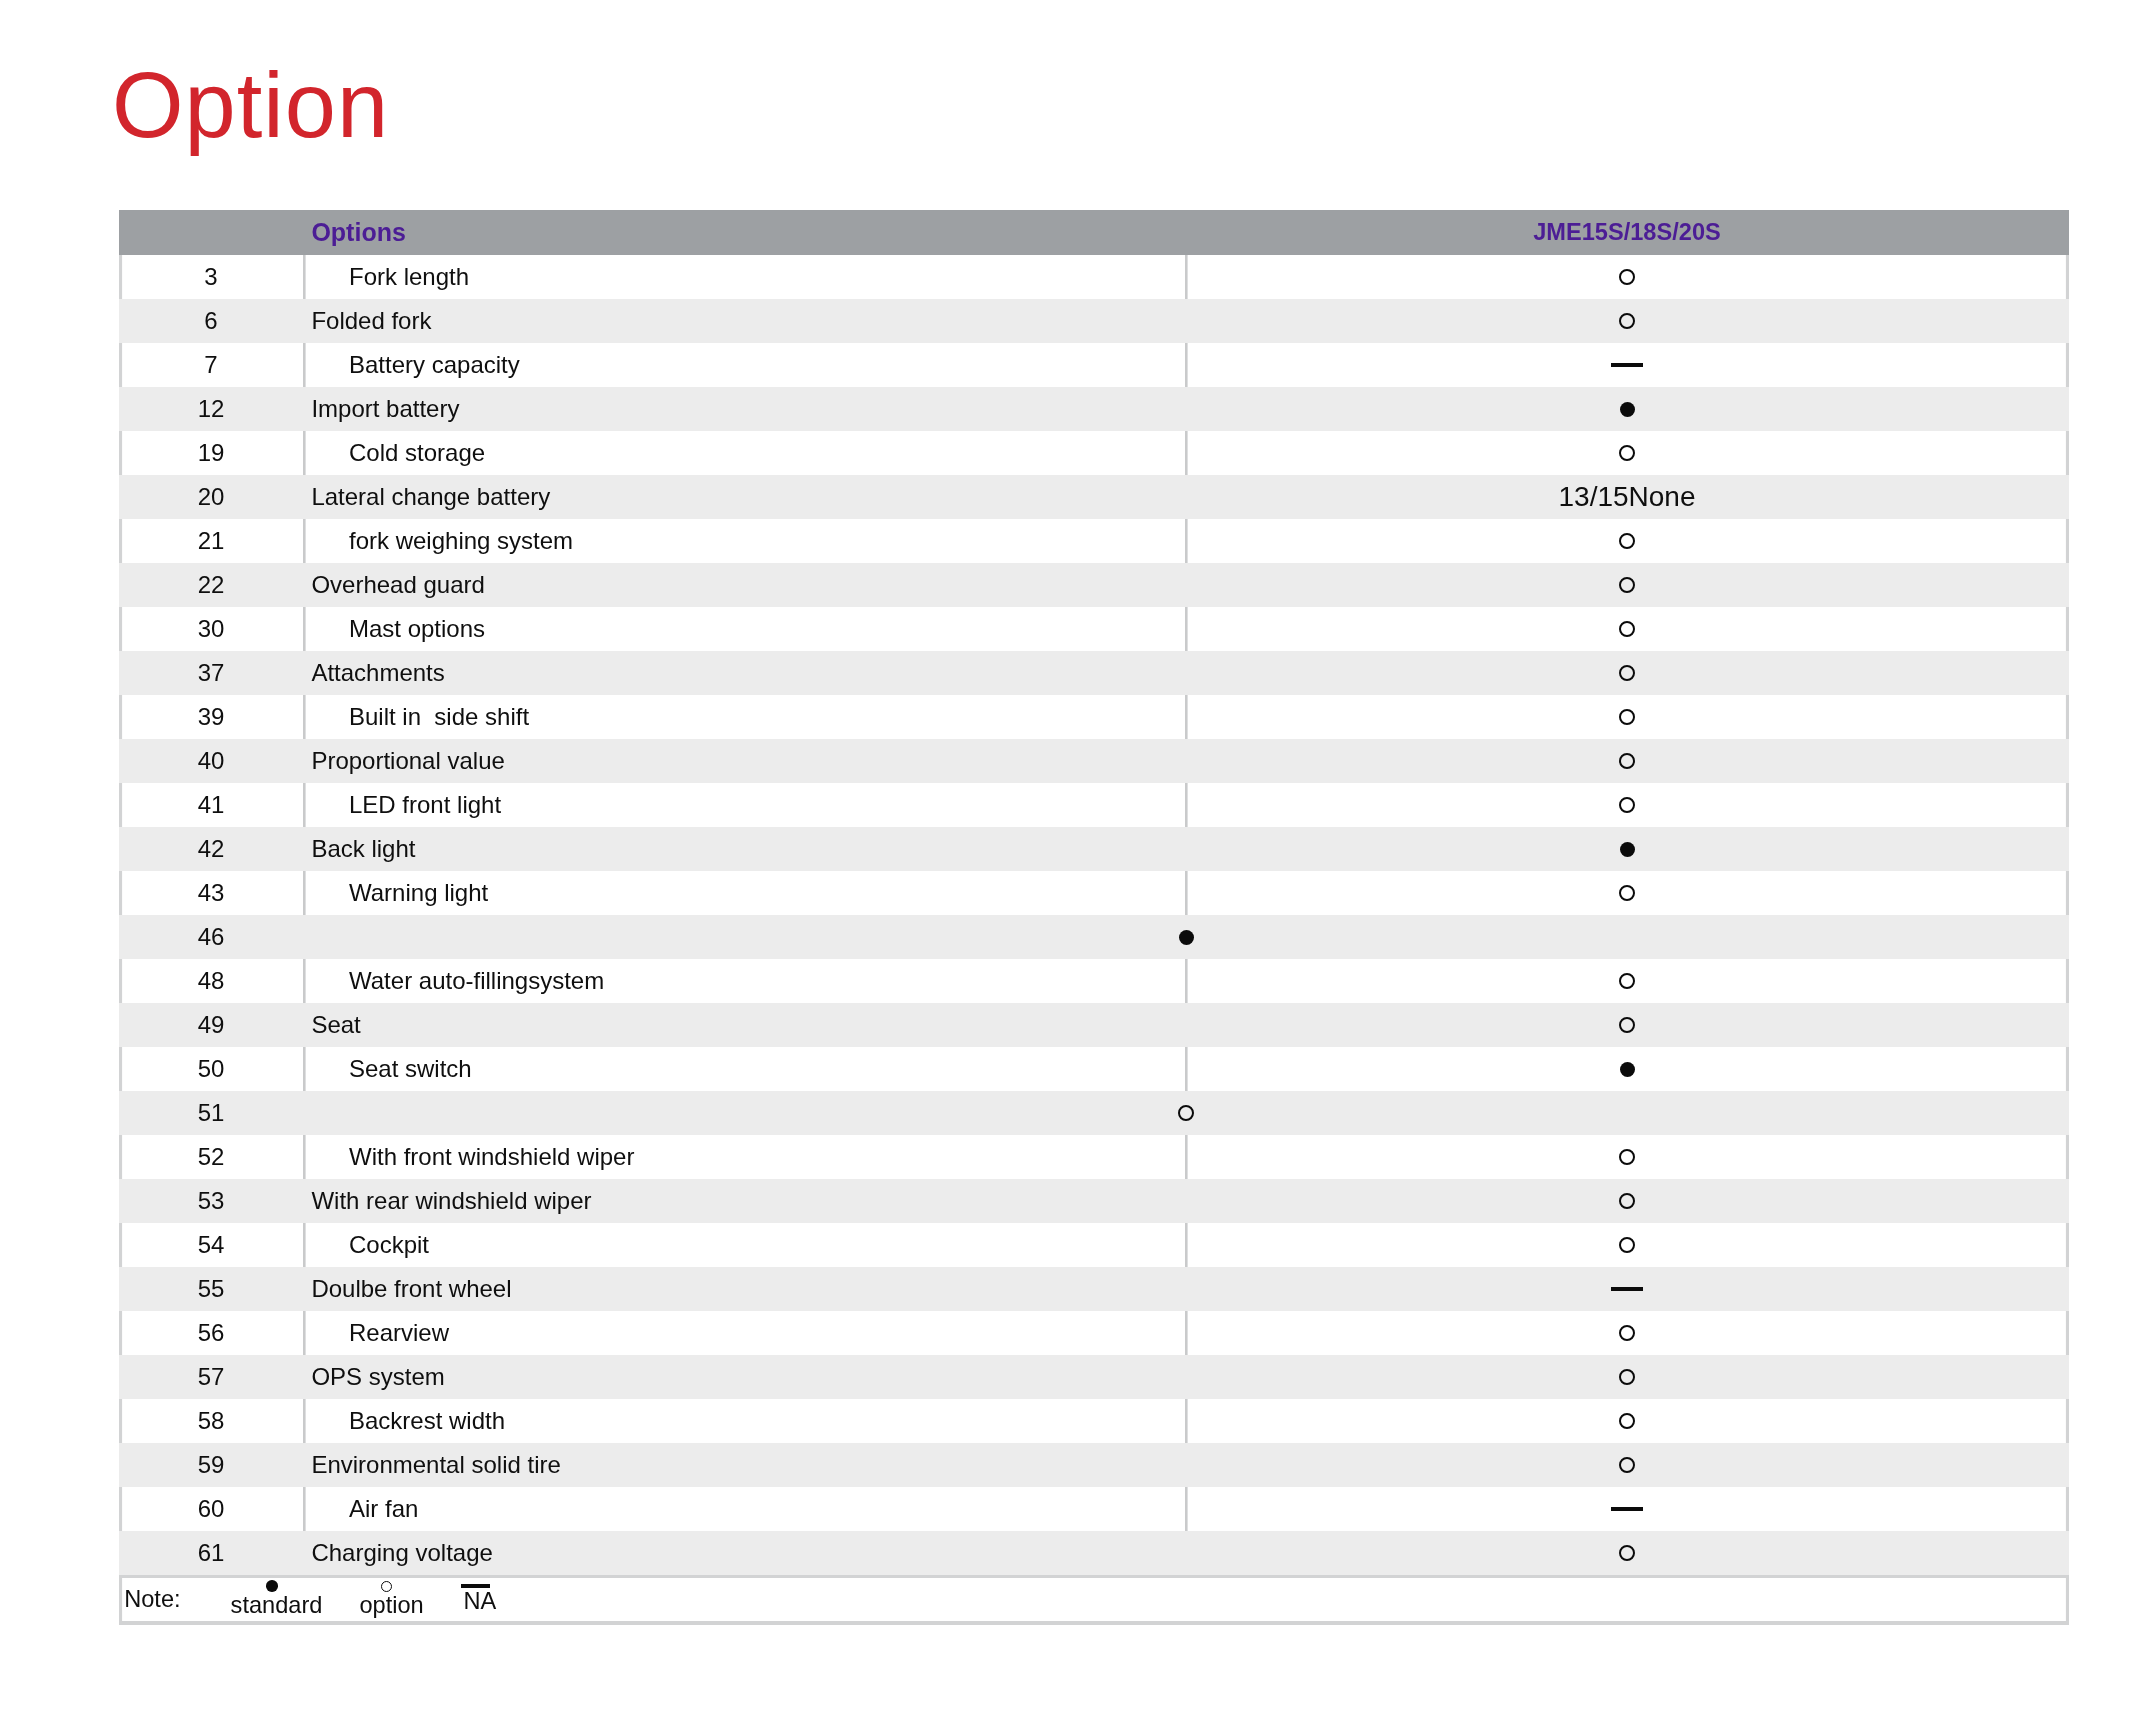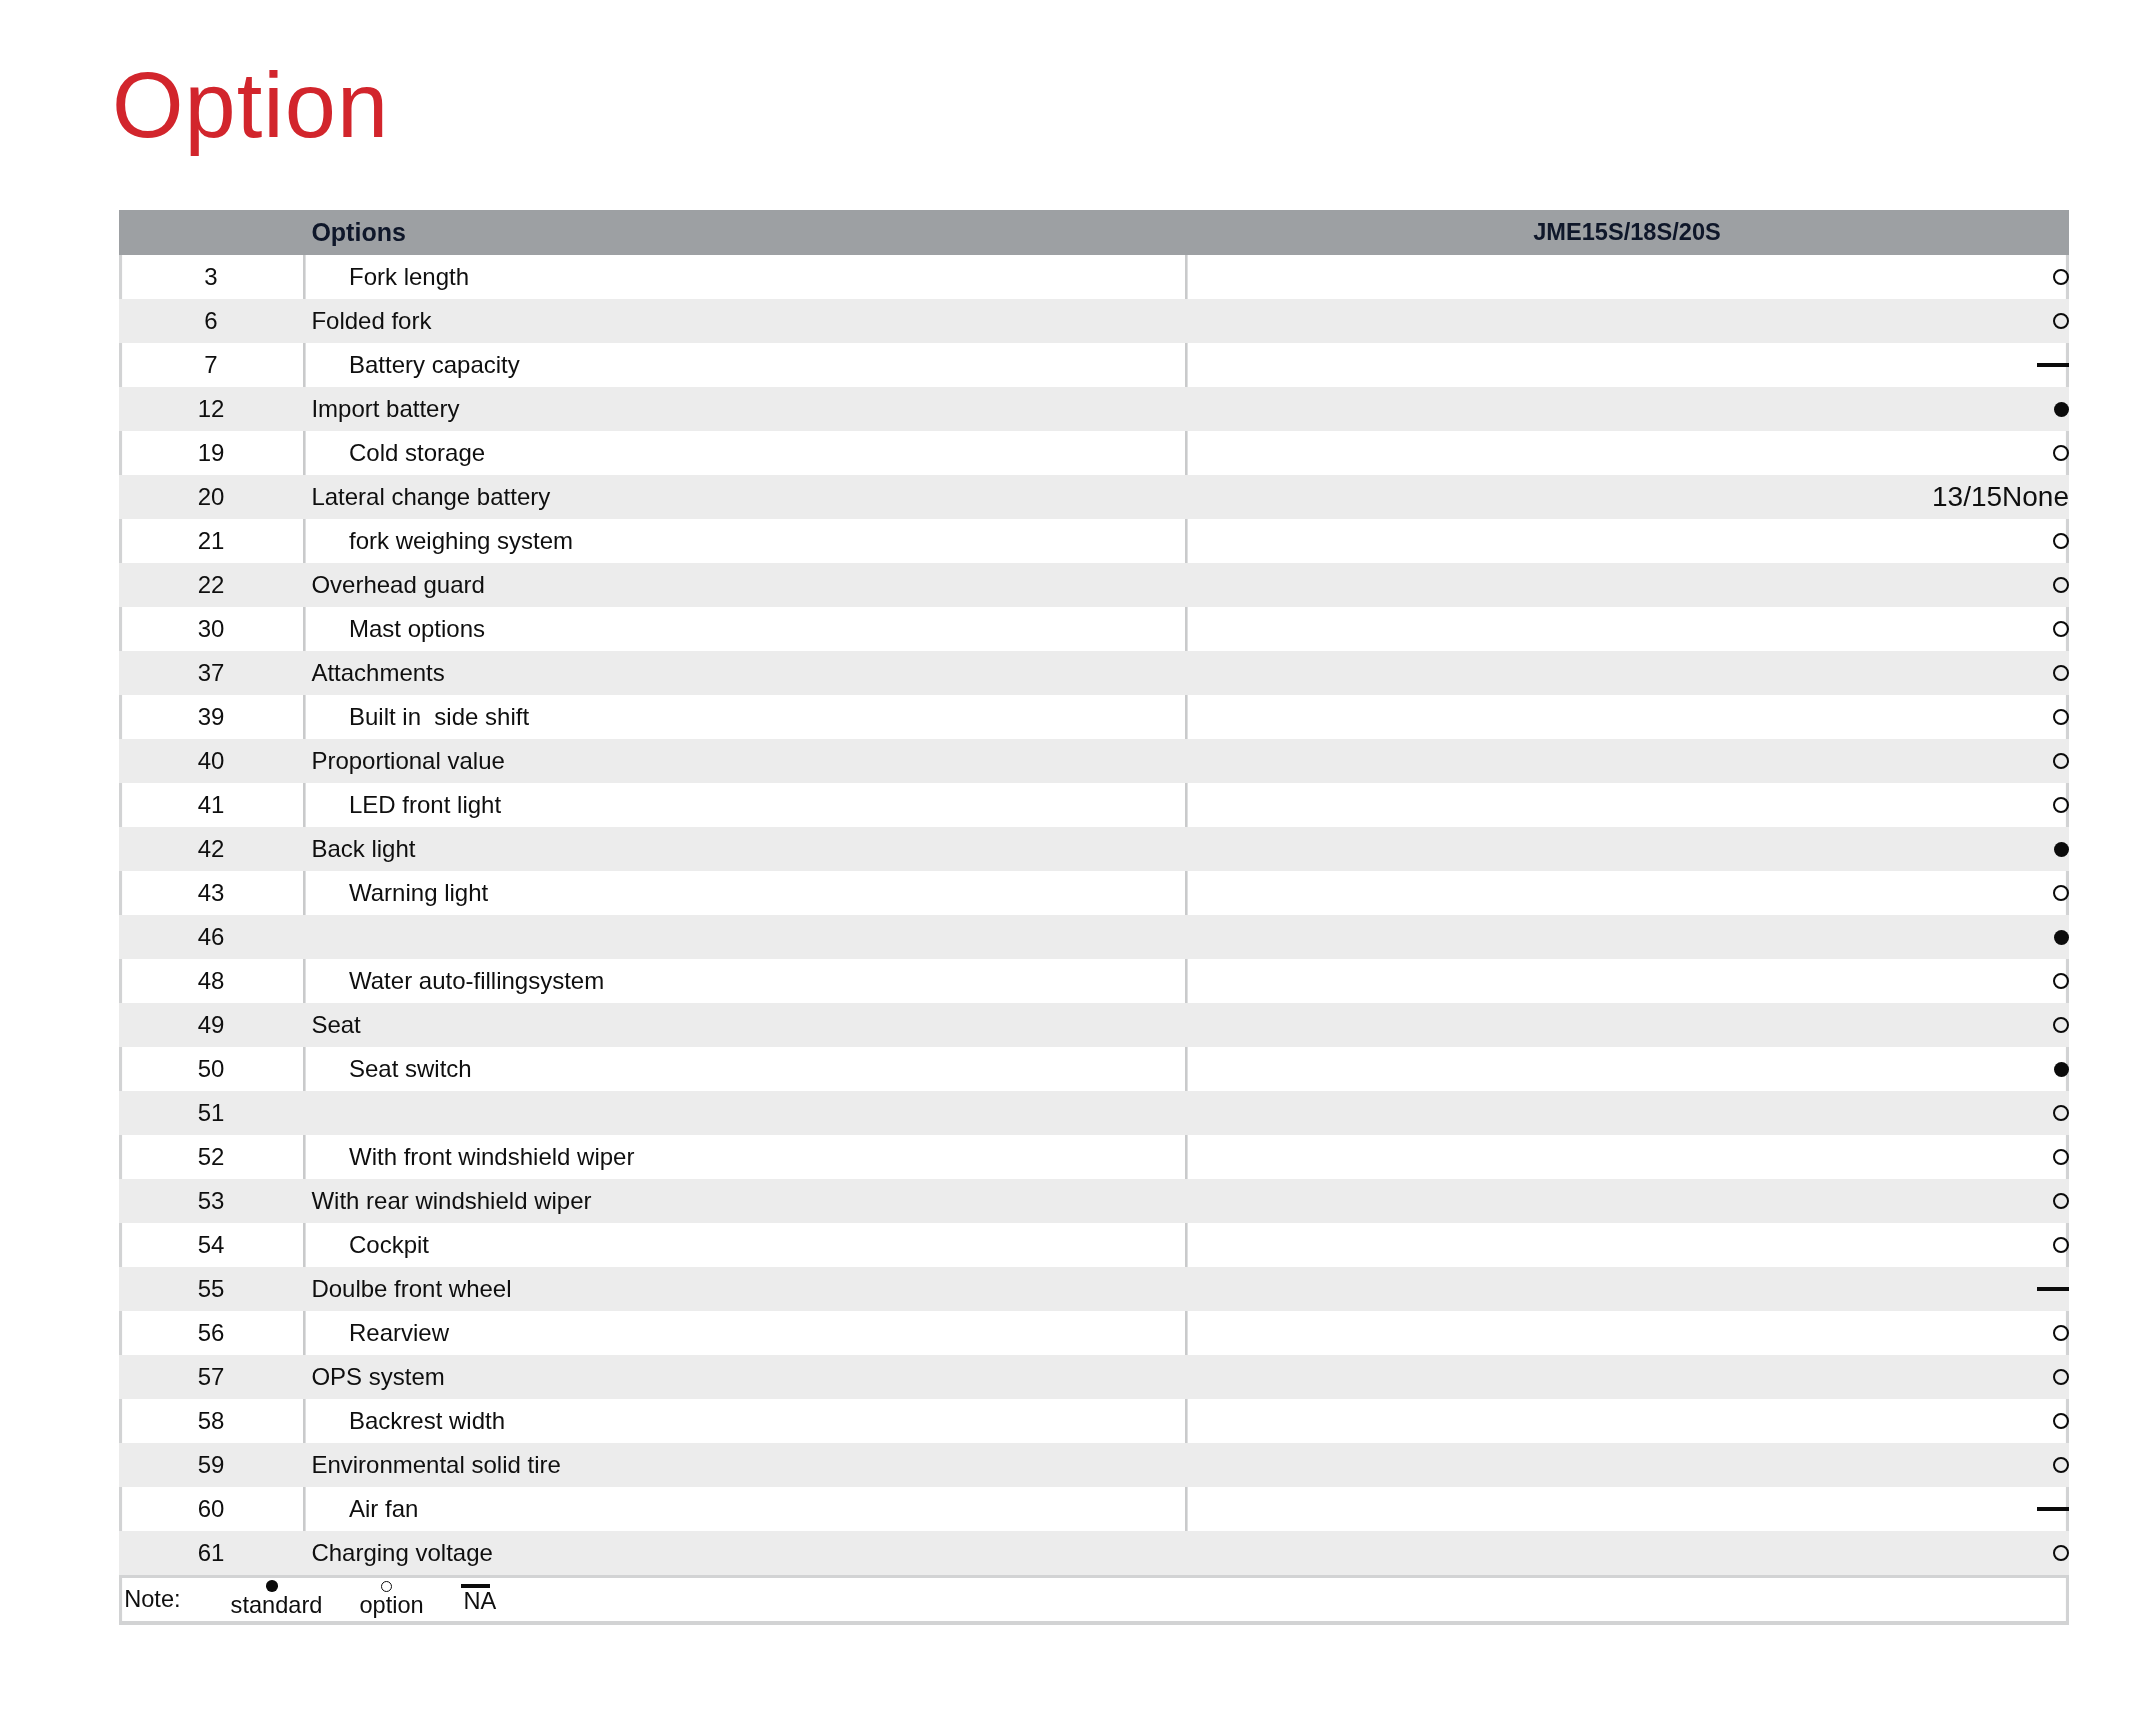--- a/index.html
+++ b/index.html
@@ -10,33 +10,33 @@
   .title{
     position:absolute;left:112px;top:59px;margin:0;
     font-size:92px;font-weight:400;letter-spacing:1px;line-height:1;
     color:#d2252c;
   }
   .spec-table{
     position:absolute;left:119px;top:210px;width:1950px;
   }
   .thead{
     display:flex;align-items:center;height:45px;
-    background:#9da0a3;color:#0f172a;font-size:25px;font-weight:700;
+    background:#9da0a3;color:#4c1d95;font-size:25px;font-weight:700;
   }
   .row{
     display:flex;align-items:center;height:44px;
     font-size:24px;background:#ffffff;
   }
   .row.alt{background:#ececec;}
   .row.plain{box-shadow:inset 3.1px 0 0 #d2d3d4, inset -3.1px 0 0 #d2d3d4;}
   .cell{box-sizing:border-box;display:flex;align-items:center;height:100%;}
   .cell-no{width:184px;justify-content:center;}
   .cell-name{width:882px;padding-left:8.4px;}
   .cell-name span{white-space:pre;}
-  .cell-val{flex:1;justify-content:flex-end;}
+  .cell-val{flex:1;justify-content:center;}
   .row.plain .cell-name{box-shadow:inset 2.6px 0 0 #c9cacb;padding-left:46px;}
   .row.plain .cell-val{box-shadow:inset 2.6px 0 0 #c9cacb;}
   .thead .cell-name{padding-left:8.4px;}
   .thead .cell-val{justify-content:center;font-size:23.6px;}
   .sym-o{width:12px;height:12px;border:2.1px solid #0b0b0b;border-radius:50%;}
   .sym-f{width:15px;height:15px;background:#0b0b0b;border-radius:50%;}
   .sym-d{width:32px;height:3.7px;background:#0b0b0b;}
   .val-text{font-size:28px;}
   .note-row{
     box-sizing:border-box;height:50px;background:#ffffff;

